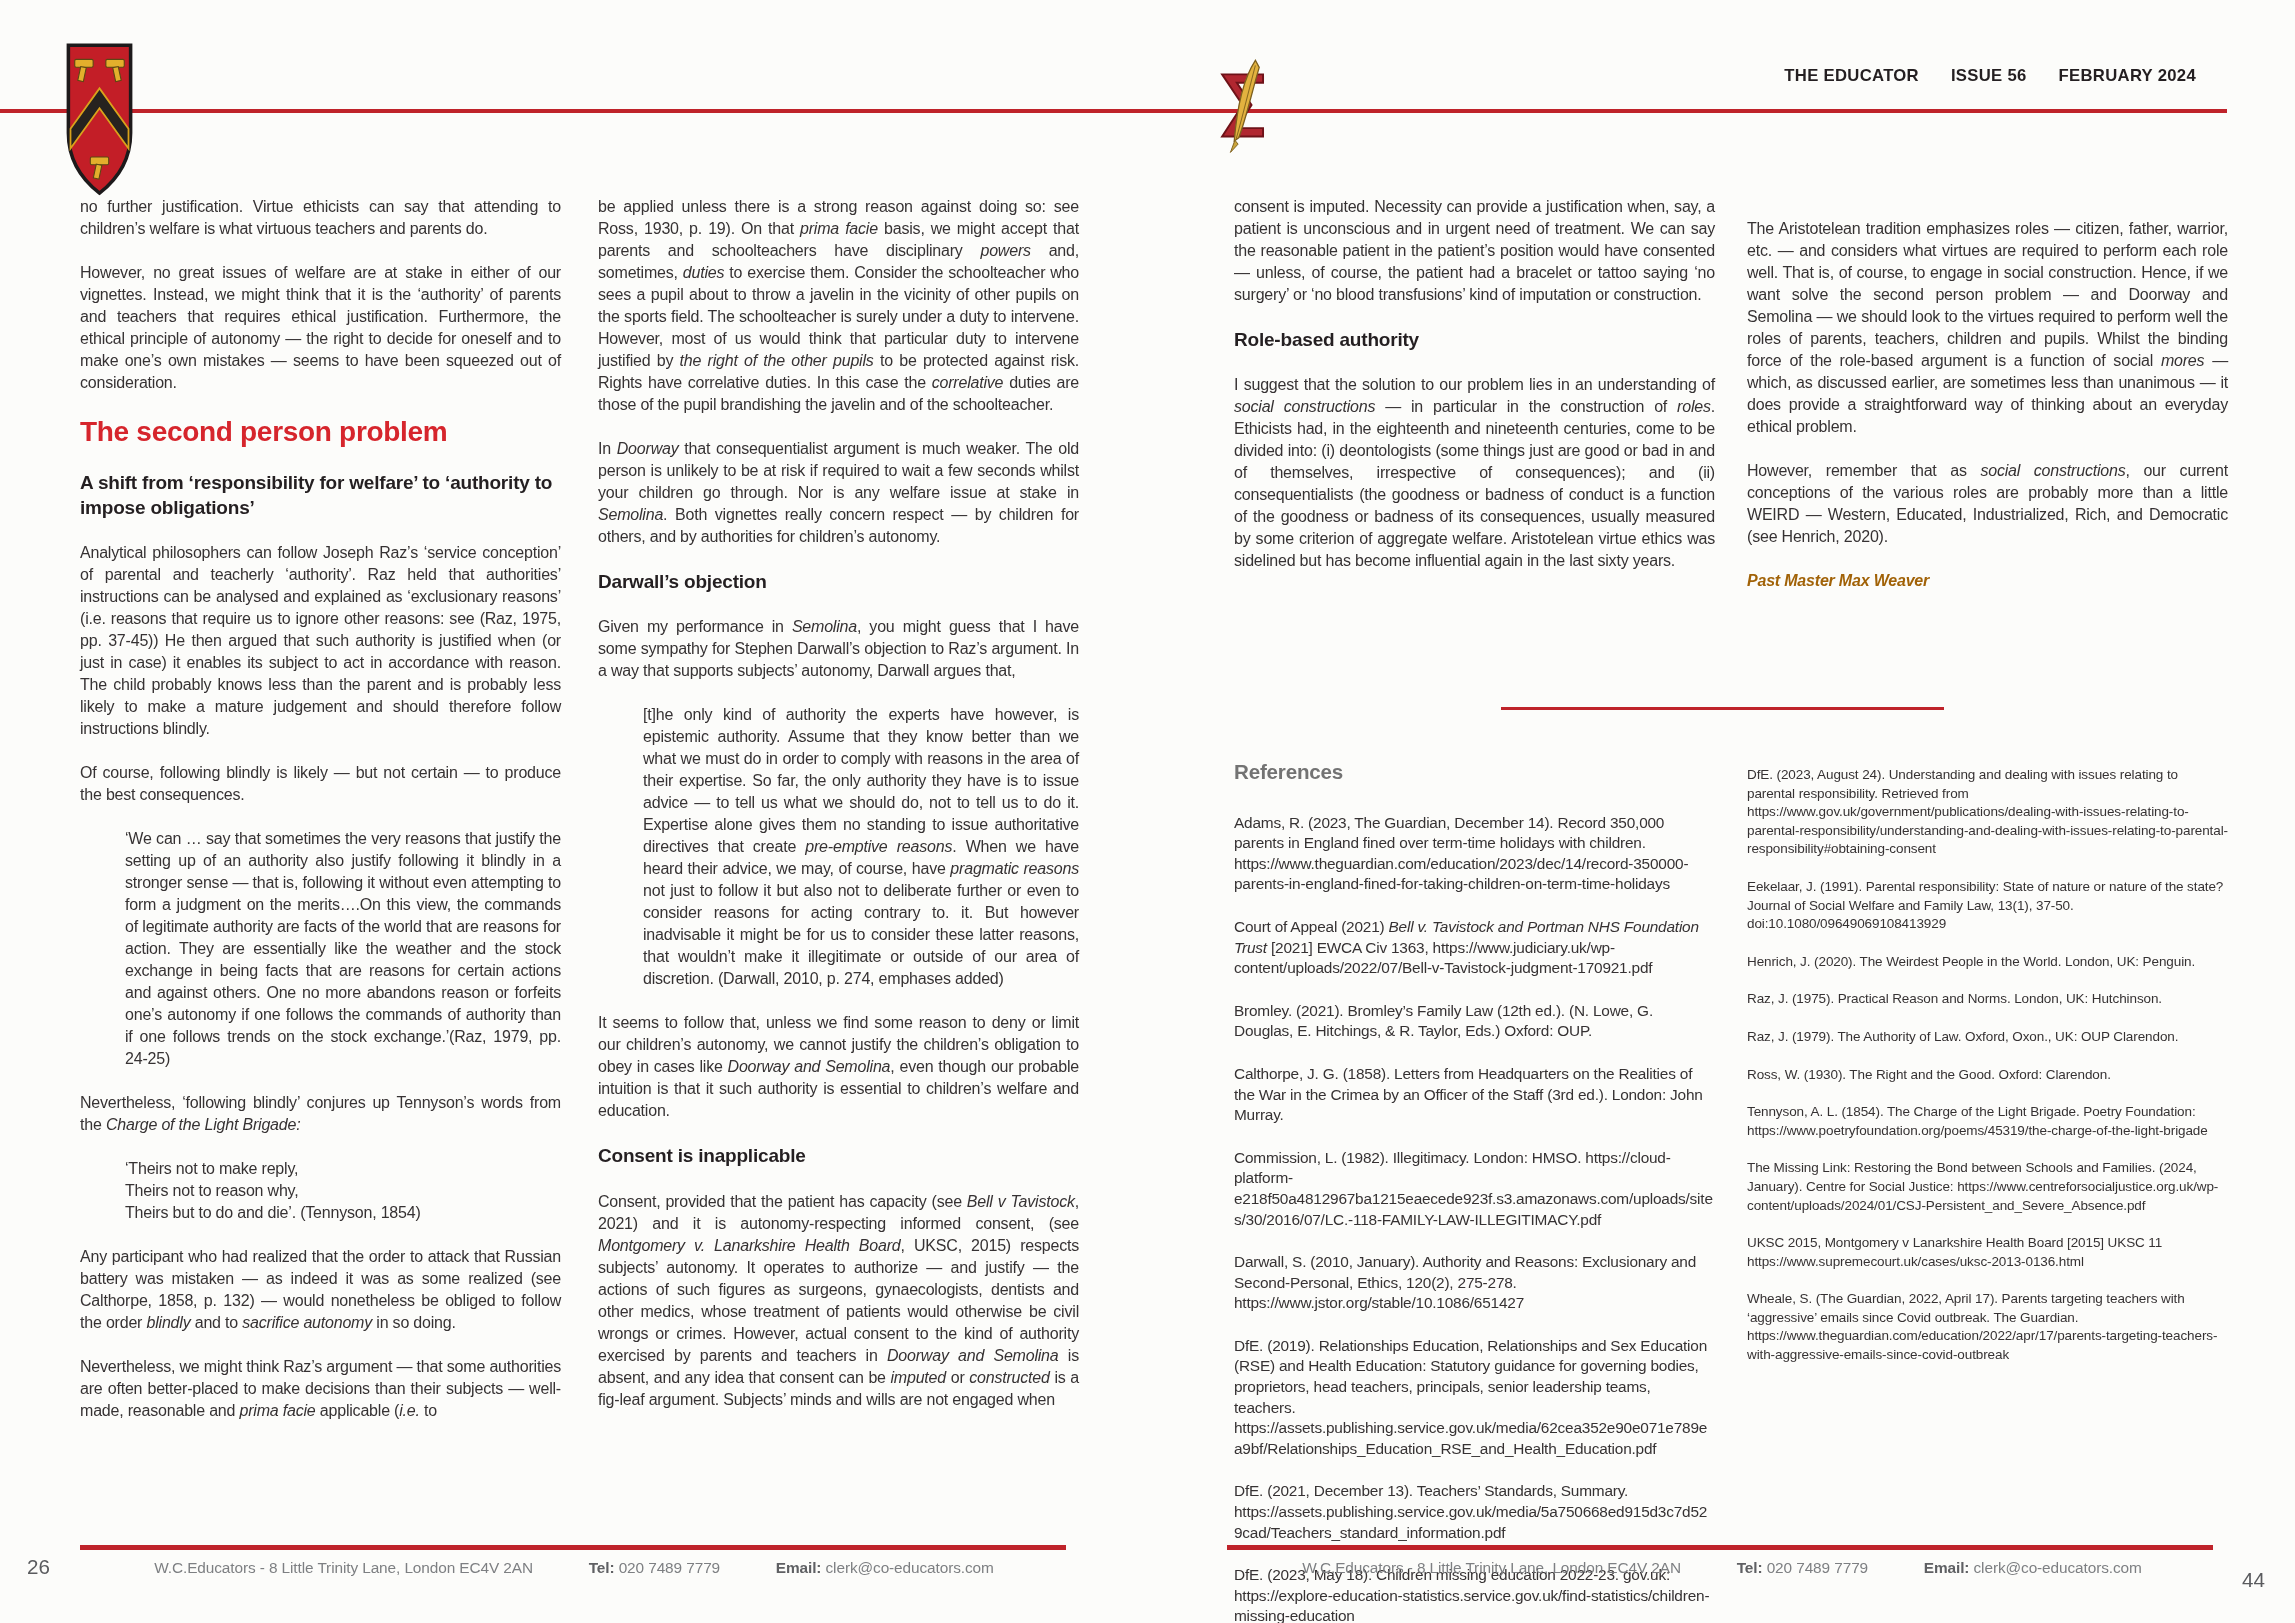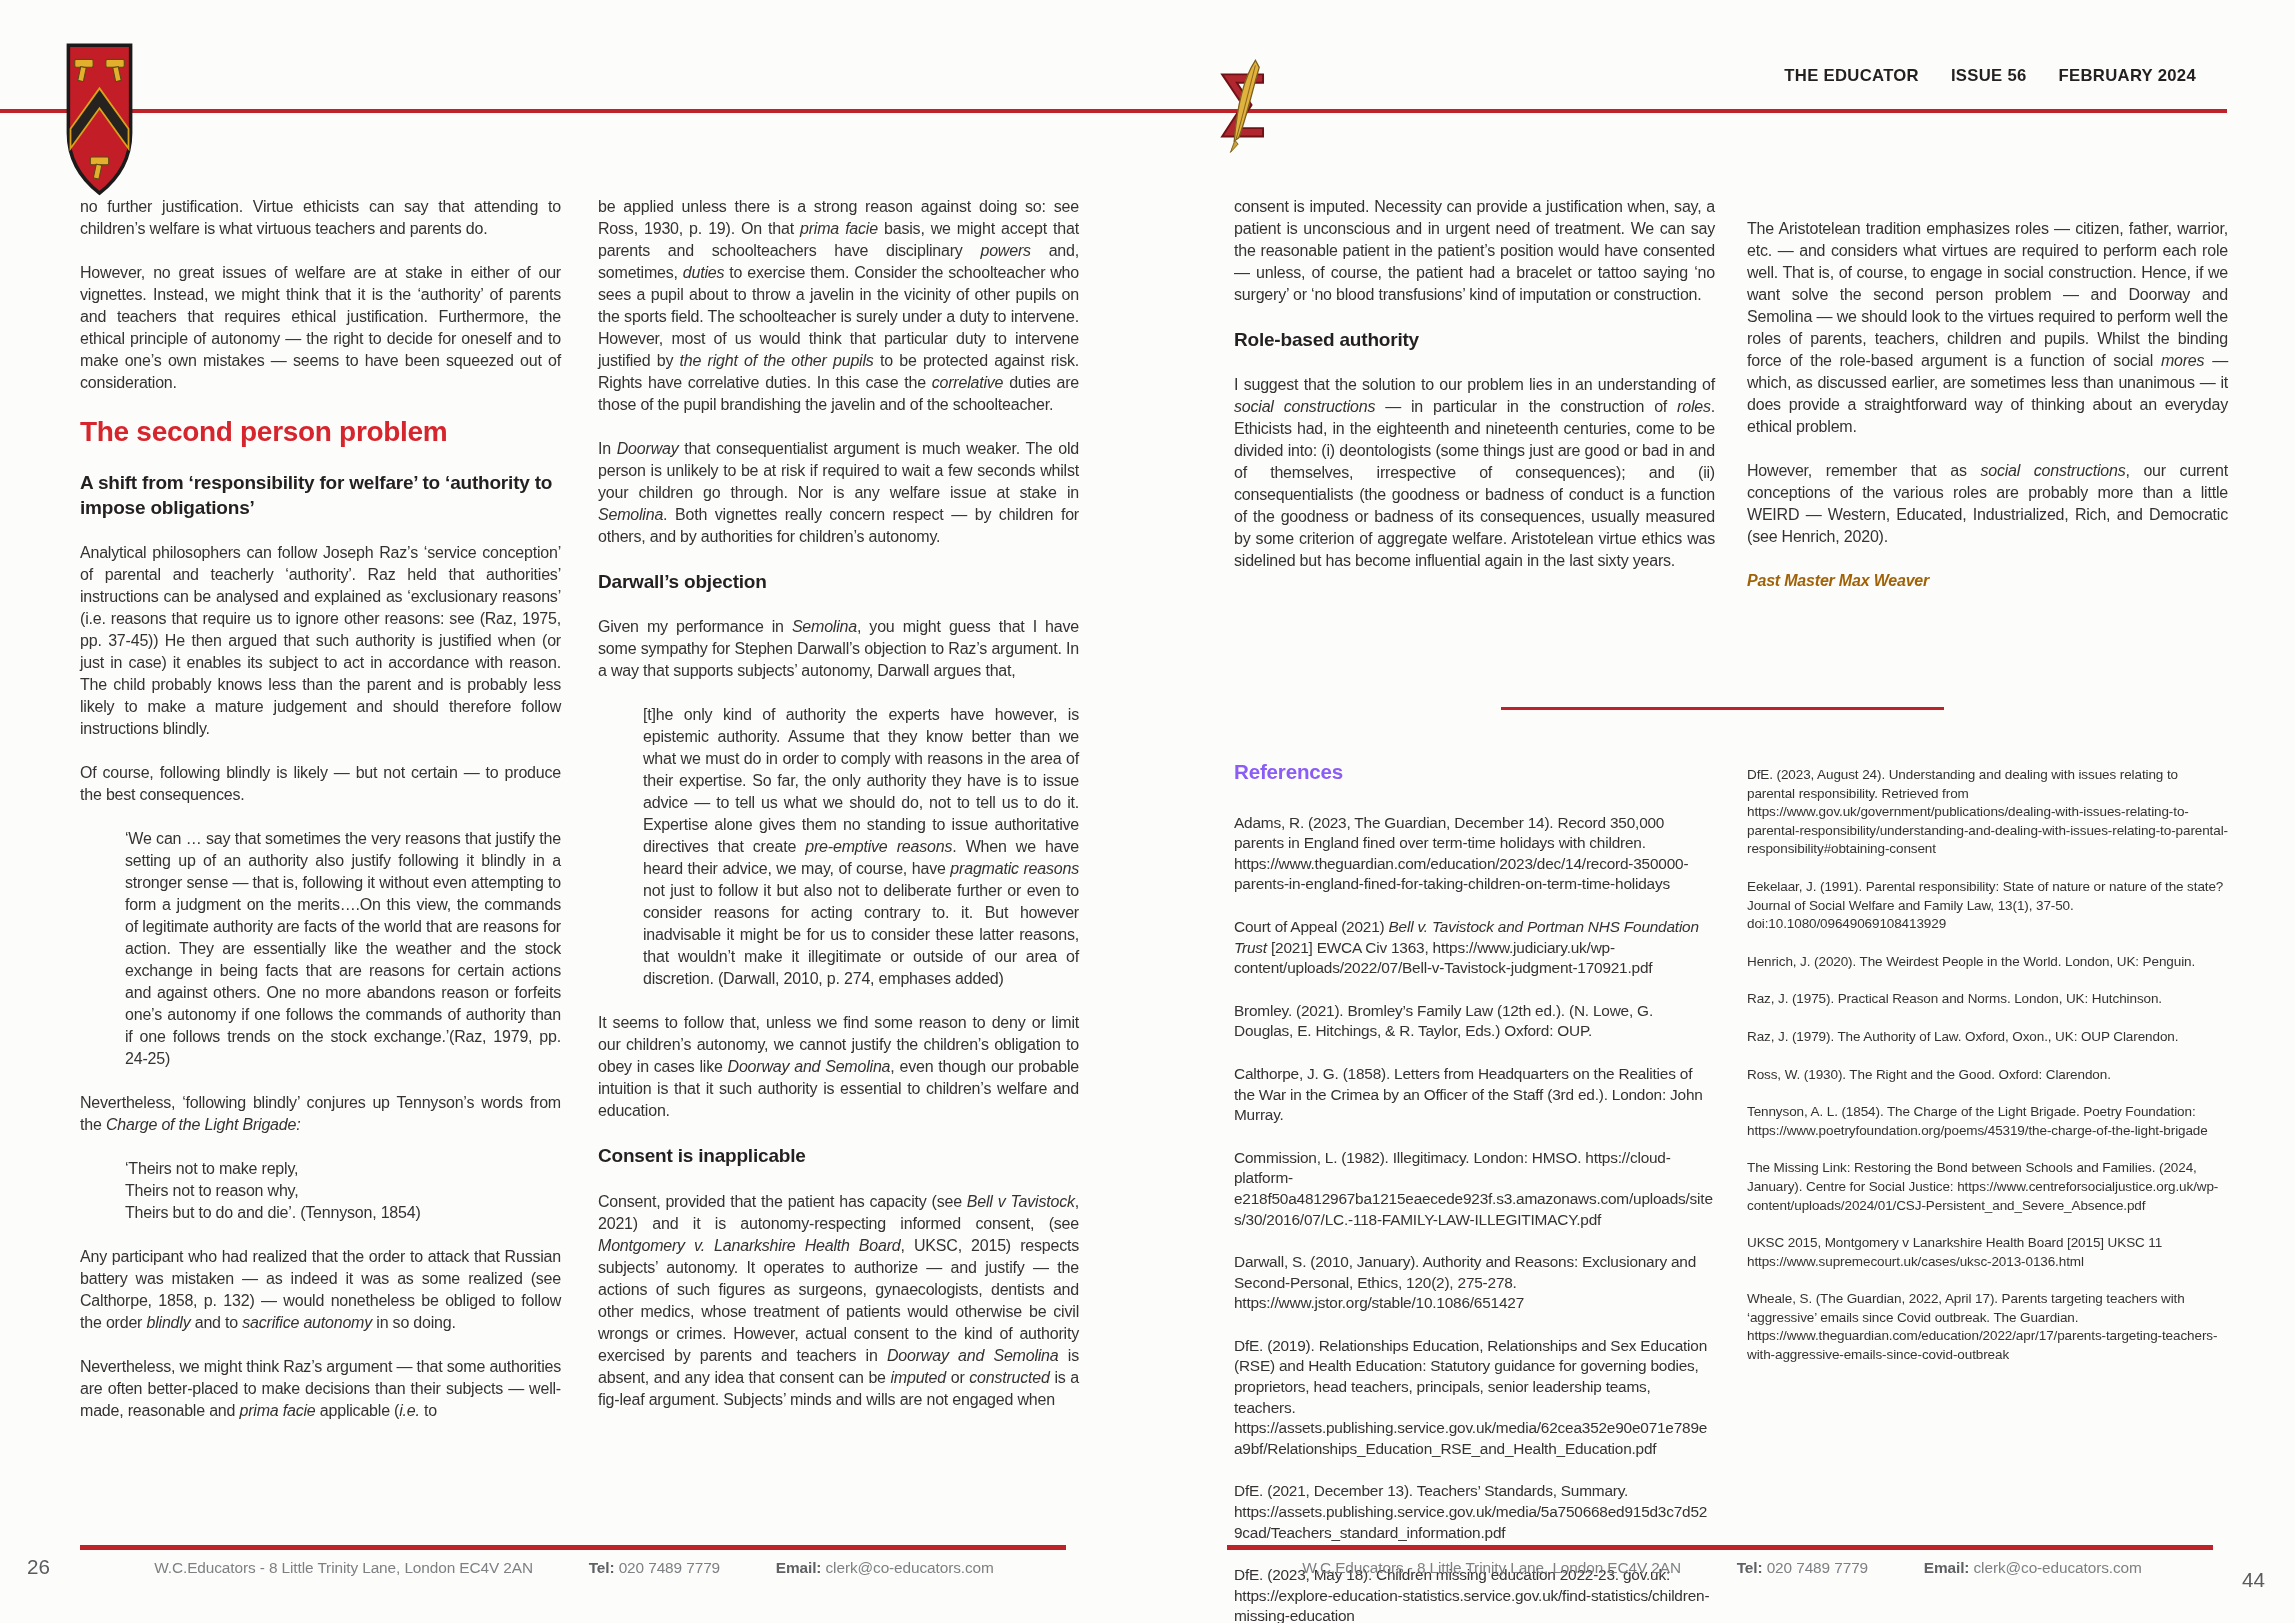--- a/index.html
+++ b/index.html
@@ -30,21 +30,21 @@
   .verse{margin-left:45px;white-space:pre-line;text-align:left;}
   h2.h-red{
     color:#d6252c;font-size:28px;line-height:31px;
     margin:18px 0 24.4px;font-weight:bold;text-align:left;letter-spacing:-0.3px;
   }
   h3.h-bold{
     font-size:19px;line-height:24.4px;margin:5.1px 0 22px;
     font-weight:bold;text-align:left;color:#241f21;letter-spacing:-0.2px;
   }
   h3.h-refs{
-    font-size:20.6px;margin:0 0 30px;font-weight:bold;text-align:left;color:#8b5cf6;
+    font-size:20.6px;margin:0 0 30px;font-weight:bold;text-align:left;color:#737373;
   }
   .refs{position:absolute;width:481px;text-align:left;}
   .refs .ref{overflow-wrap:anywhere;}
   .refs-a{font-size:15.4px;line-height:20.6px;letter-spacing:-0.2px;}
   .refs-a .ref{margin:0 0 22px;}
   .refs-b{font-size:13.5px;line-height:18.6px;letter-spacing:-0.1px;}
   .refs-b .ref{margin:0 0 19px;}
   .ref{text-align:left;}
   .byline{font-weight:bold;font-style:italic;color:#a16207;}
   .it{font-style:italic;}

